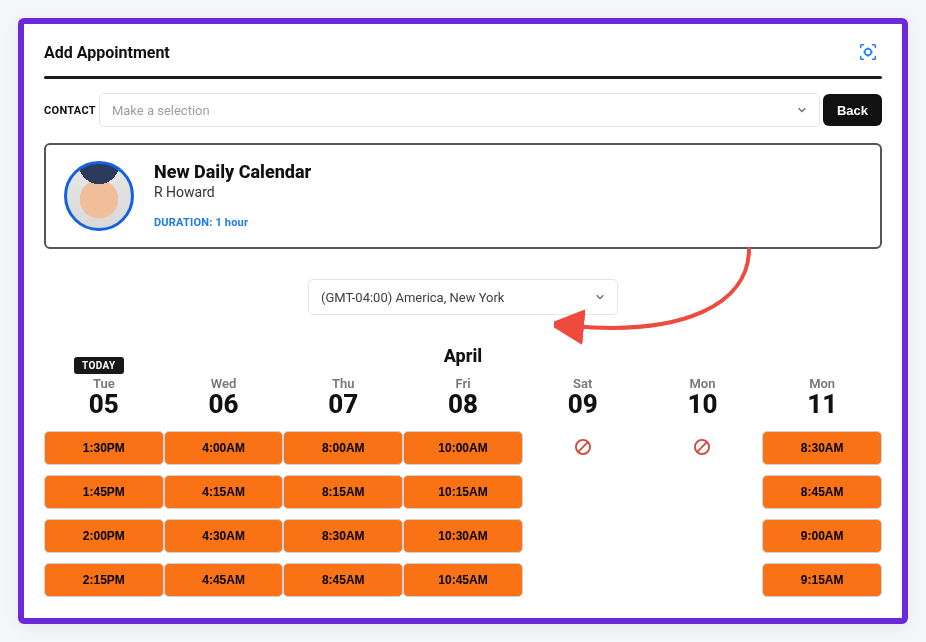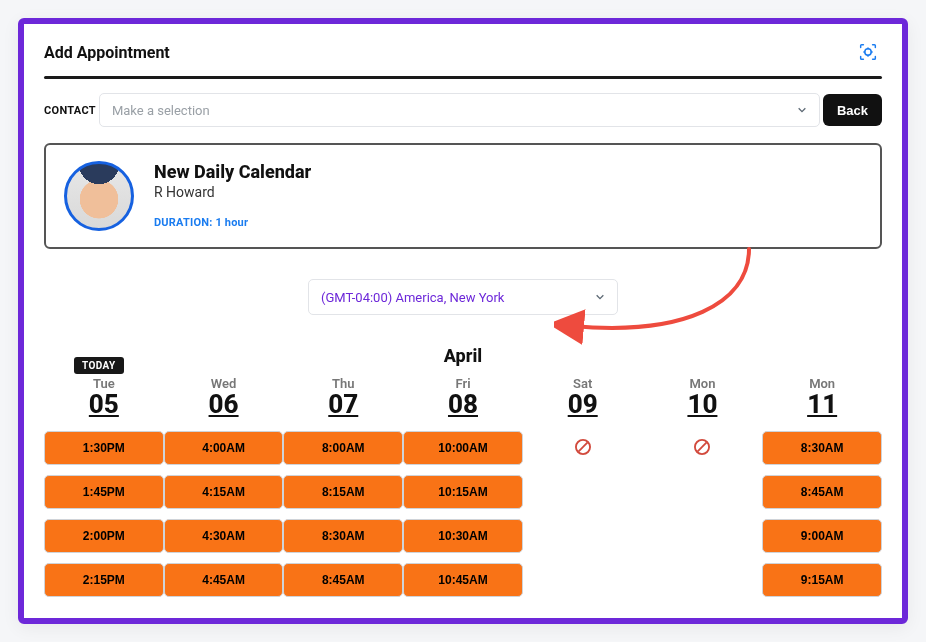--- a/index.html
+++ b/index.html
@@ -55,37 +55,37 @@
   }
   .card-body h2{font-size:18px;font-weight:800;}
   .card-body .sub{font-size:14px;color:#333;margin-top:2px;}
   .card-body .dur{font-size:11px;color:#1a7cf0;font-weight:700;margin-top:16px;letter-spacing:.2px;}
 
   .tz-block{ text-align:center; margin-top:22px;}
   .tz-label{ font-size:11px;font-weight:800;letter-spacing:.5px;}
   .tz-sel{
     display:inline-flex;align-items:center;justify-content:space-between;
     width:310px;height:36px;border:1px solid #e2e4e8;border-radius:5px;
-    padding:0 12px;color:#6d28d9;font-size:13px;margin-top:8px;
+    padding:0 12px;color:#404040;font-size:13px;margin-top:8px;
   }
 
   .month{ text-align:center;font-size:18px;font-weight:800;margin-top:30px;}
 
   .grid{
     margin:10px 20px 0 20px;
     display:grid;grid-template-columns:repeat(7,1fr);
   }
   .col{position:relative;text-align:center;}
   .badge-today{
     position:absolute;left:30px;top:-19px;transform:none;
     background:#181818;color:#fff;font-size:10px;font-weight:700;
     padding:3px 8px;border-radius:3px;letter-spacing:.4px;
   }
   .day-name{font-size:13px;color:#777;font-weight:600;}
-  .day-num{font-size:26px;font-weight:800;margin-top:-2px;text-decoration:underline;}
+  .day-num{font-size:26px;font-weight:800;margin-top:-2px;}
   .slots{margin-top:12px;display:flex;flex-direction:column;gap:10px;}
   .slot{
     border:1px solid #cfd3d8;border-radius:5px;height:34px;
     display:flex;align-items:center;justify-content:center;
     font-size:12px;font-weight:700;cursor:pointer;background:#f97316;
   }
   .no-slot{margin-top:18px;}
   .no-slot svg{display:block;margin:0 auto;}
 
   .chev{width:10px;height:10px;color:#5e6a75;}

